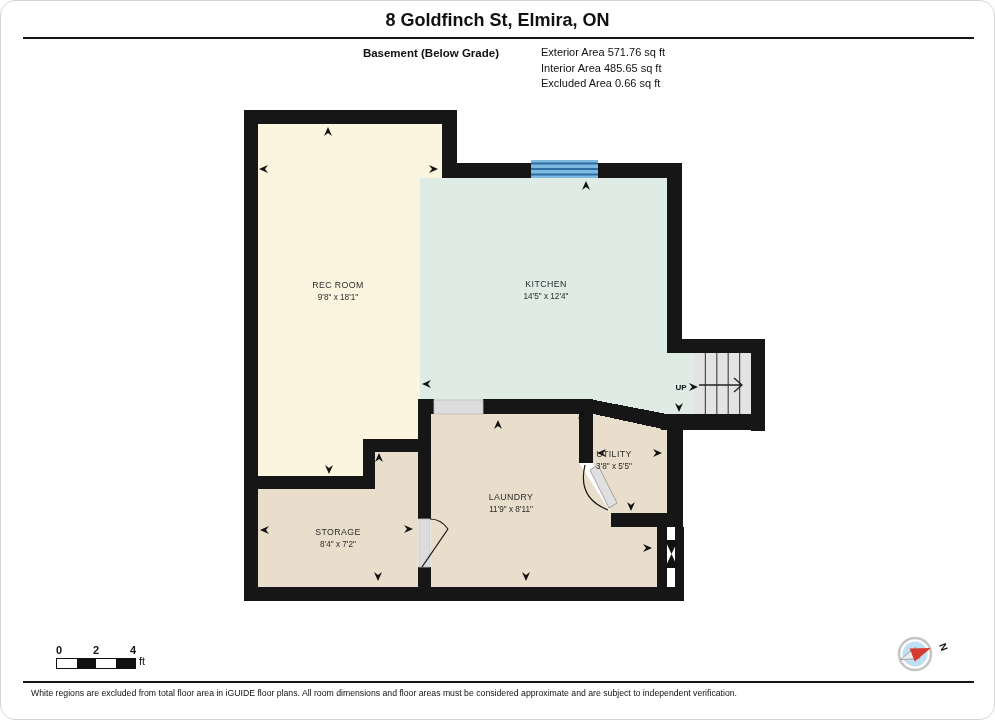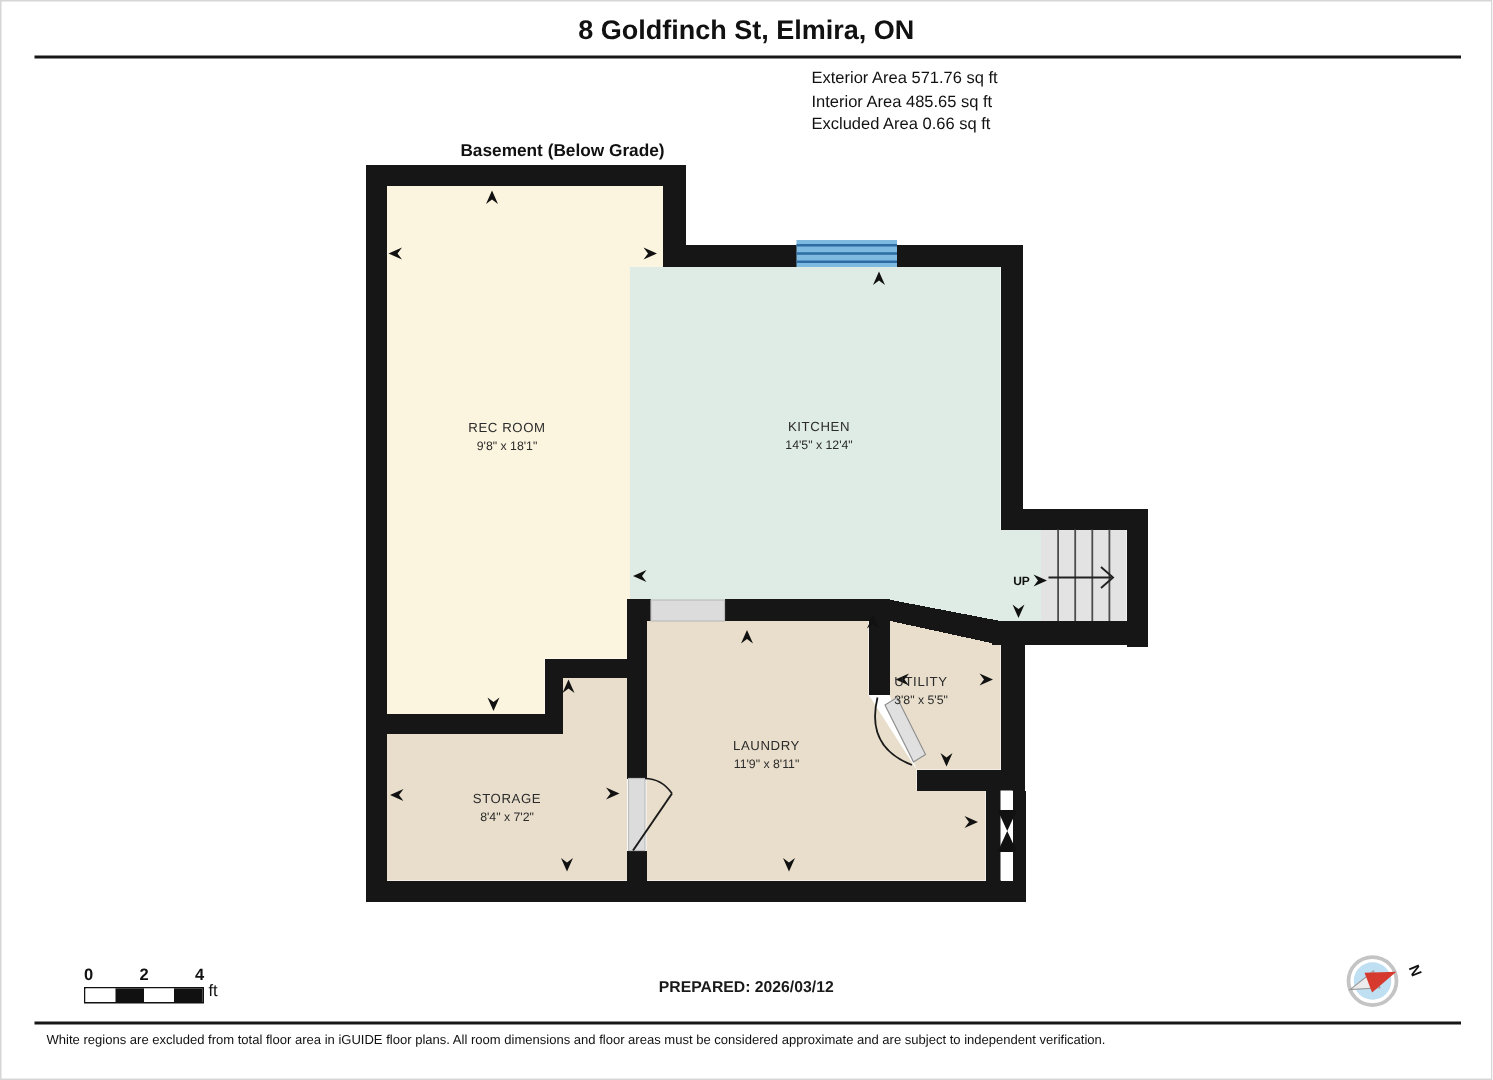--- a/index.html
+++ b/index.html
@@ -1,24 +1,24 @@
 <!DOCTYPE html>
 <html><head>
 <meta charset="utf-8">
 <style>
   html,body{margin:0;padding:0;background:#fff;}
   body{font-family:"Liberation Sans", sans-serif;}
   .page{position:relative;width:995px;height:720px;background:#fff;border:1px solid #d6d6d6;
-        border-radius:0;overflow:hidden;box-sizing:border-box;}
+        border-radius:15px;overflow:hidden;box-sizing:border-box;}
   .abs{position:absolute;}
   .page-title{left:0;top:9px;width:100%;text-align:center;font-size:18px;font-weight:bold;color:#111;}
   .rule{left:22px;width:951px;height:2px;background:#161616;}
   .rule-top{top:36px;}
   .rule-bottom{top:680px;}
-  .floor-label{left:250px;width:248px;top:46px;text-align:center;font-size:11.5px;font-weight:bold;color:#111;margin-top:48px;}
+  .floor-label{left:250px;width:248px;top:46px;text-align:right;font-size:11.5px;font-weight:bold;color:#111;}
   .area-line{left:508px;font-size:11px;color:#111;padding-left:32px;}
   .plan-svg{left:0;top:0;}
   .wall{fill:#161616;}
   .room-name{font-size:8.8px;letter-spacing:.4px;fill:#2b2b2b;text-anchor:middle;}
   .room-dims{font-size:8.2px;fill:#2b2b2b;text-anchor:middle;}
   .up-label{font-size:8px;font-weight:bold;fill:#111;text-anchor:middle;}
   .dim-arrow{fill:#111;}
   .scale-num{font-size:11px;font-weight:bold;color:#111;text-align:center;width:16px;}
   .scale-bar{left:55px;top:657px;width:78px;height:9px;border:1.5px solid #111;display:flex;box-sizing:content-box;}
   .scale-seg{flex:1 1 25%;}
@@ -152,21 +152,20 @@
   <div class="abs scale-num" style="left:87px;top:643px;">2</div>
   <div class="abs scale-num" style="left:124px;top:643px;">4</div>
   <div class="abs scale-bar">
     <div class="scale-seg seg-w"></div>
     <div class="scale-seg seg-b"></div>
     <div class="scale-seg seg-w"></div>
     <div class="scale-seg seg-b"></div>
   </div>
   <div class="abs scale-unit">ft</div>
 
-  <div class="abs prepared">PREPARED: 2026/03/12</div>
 
   <svg class="abs" style="left:880px;top:625px;" width="90" height="56" viewBox="880 625 90 56">
     <circle cx="914" cy="653" r="16" fill="#ffffff" stroke="#c4c4c4" stroke-width="2.5"></circle>
     <circle cx="914" cy="653" r="12.5" fill="#BFDFF2"></circle>
     <g transform="rotate(-21 914 653)">
       <polygon points="898,653 917,647 917,659" fill="#ECECEC" stroke="#9a9a9a" stroke-width="0.8"></polygon>
       <polygon points="931,653 911,646 911,660" fill="#D63A2F"></polygon>
     </g>
     <text x="938" y="644" transform="rotate(68 938 644)" font-size="10" font-weight="bold" fill="#111">N</text>
   </svg>

